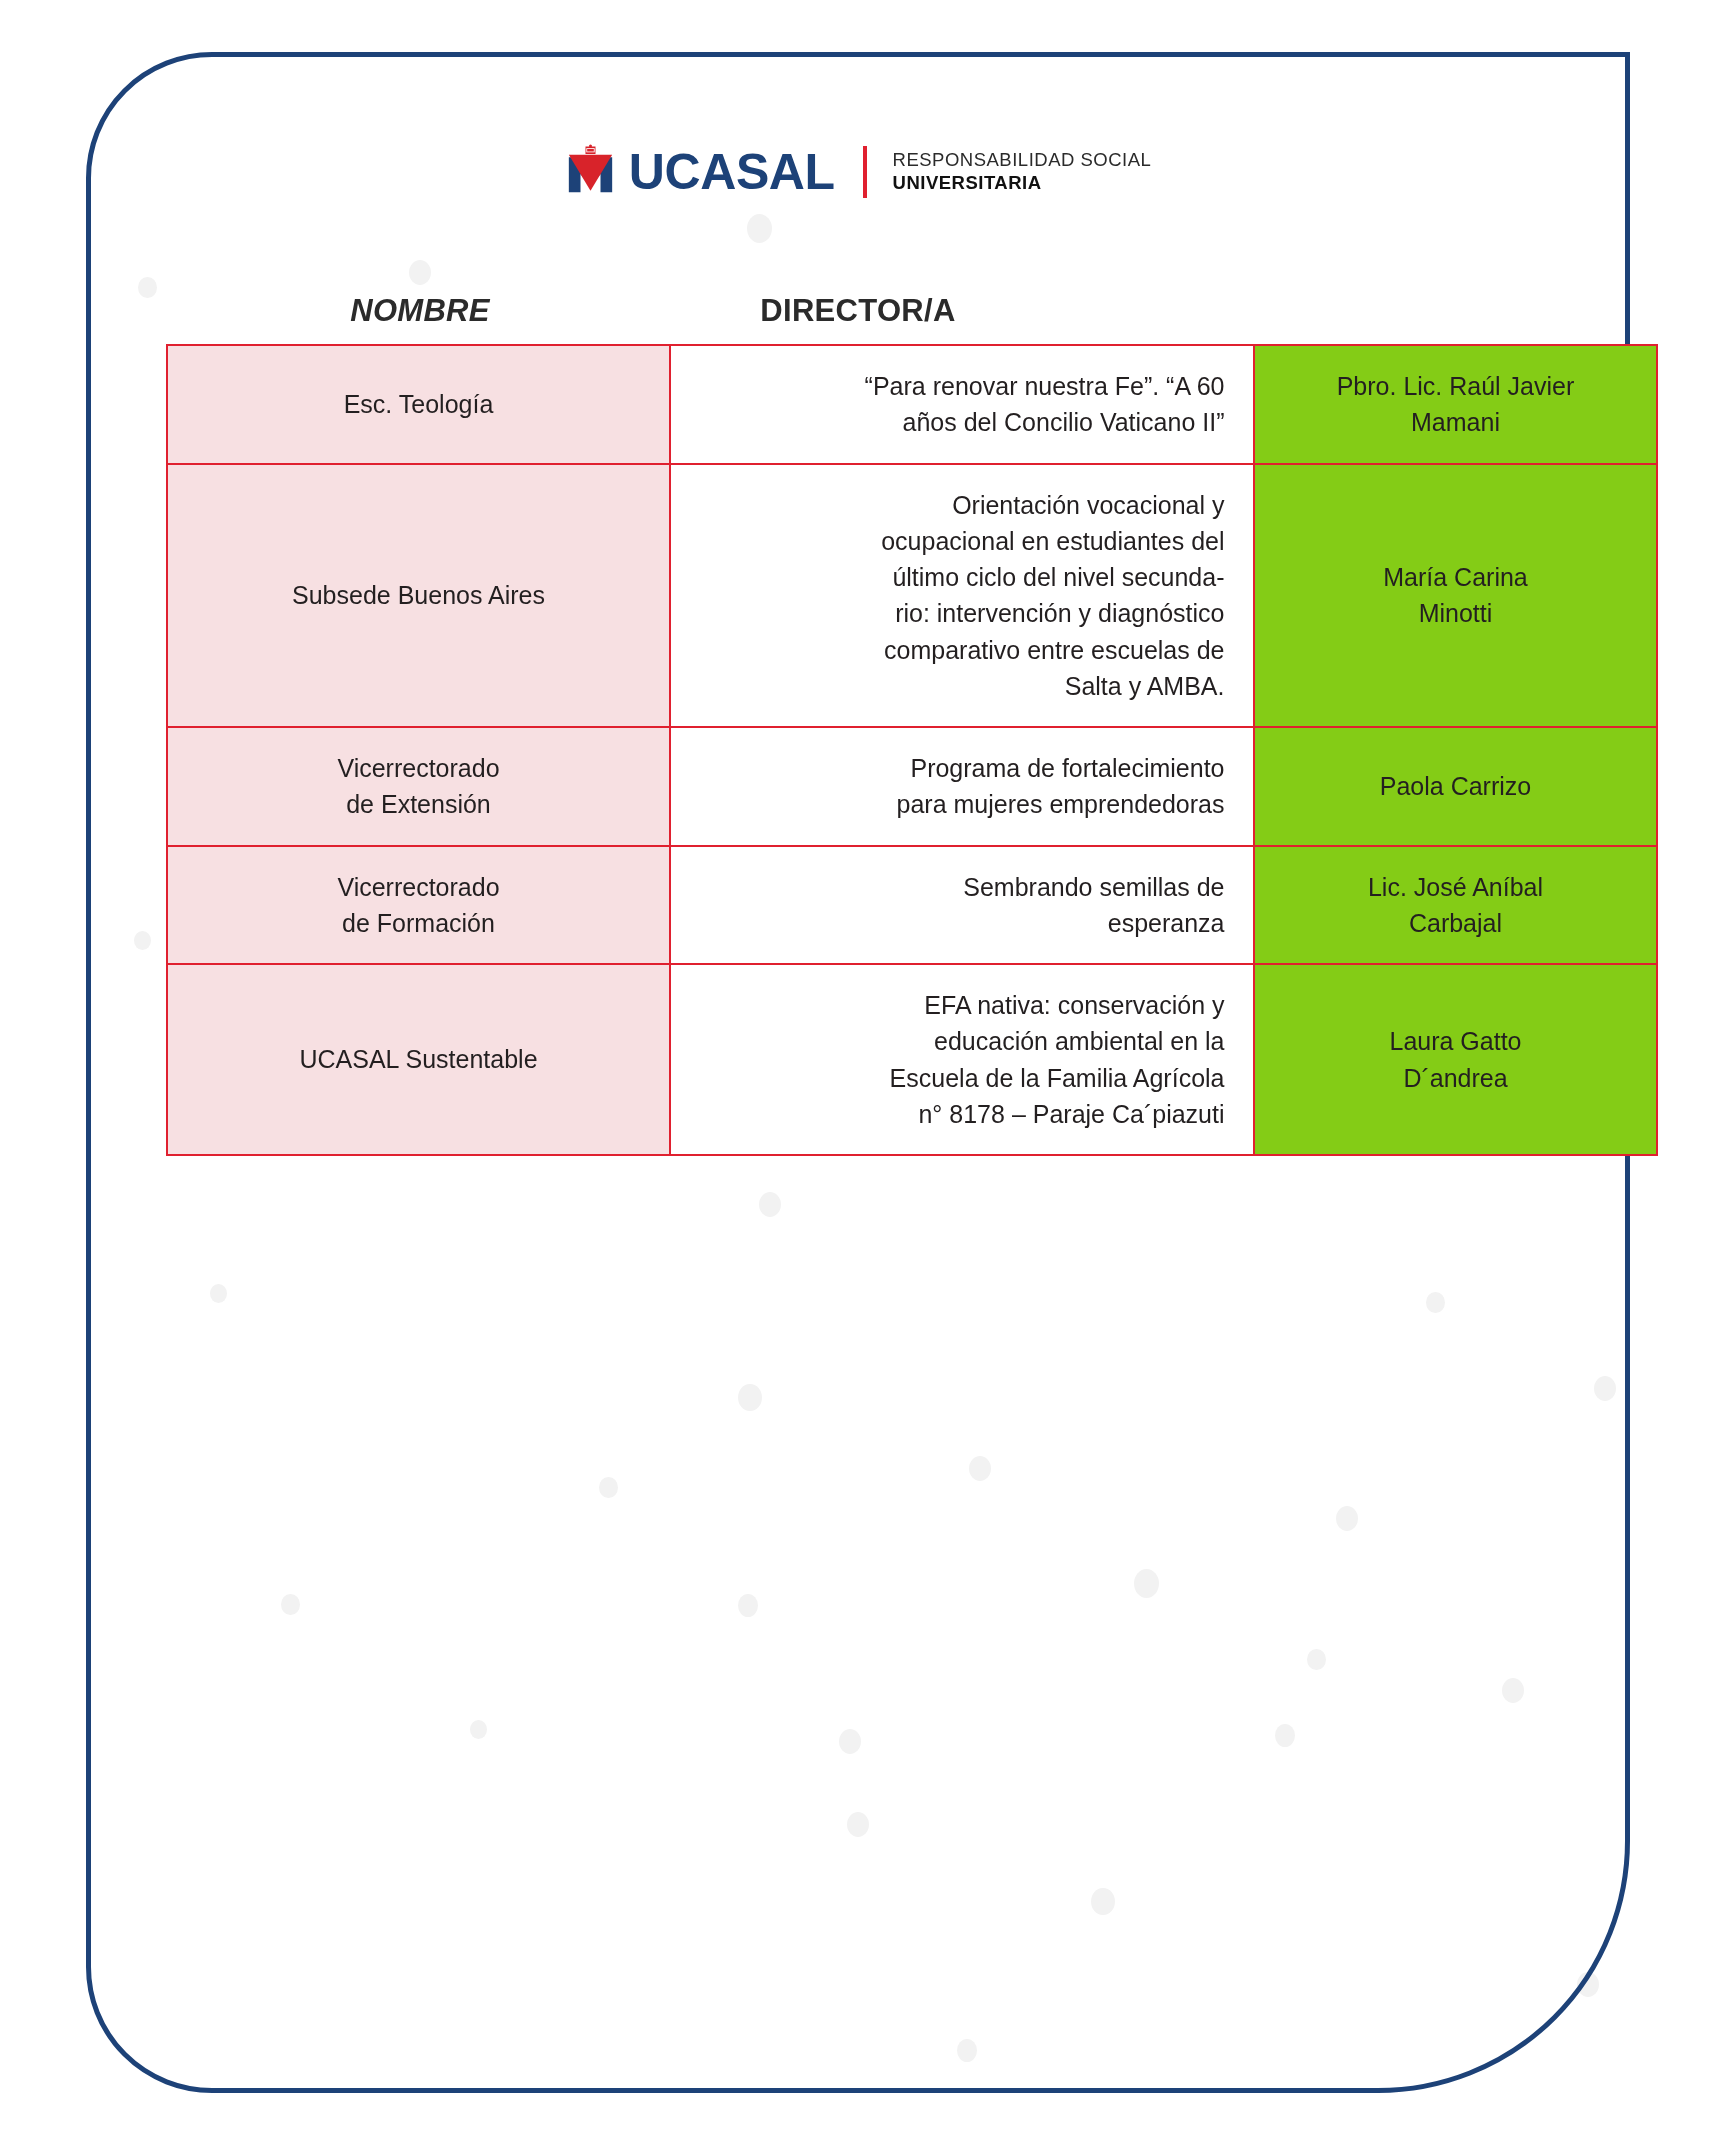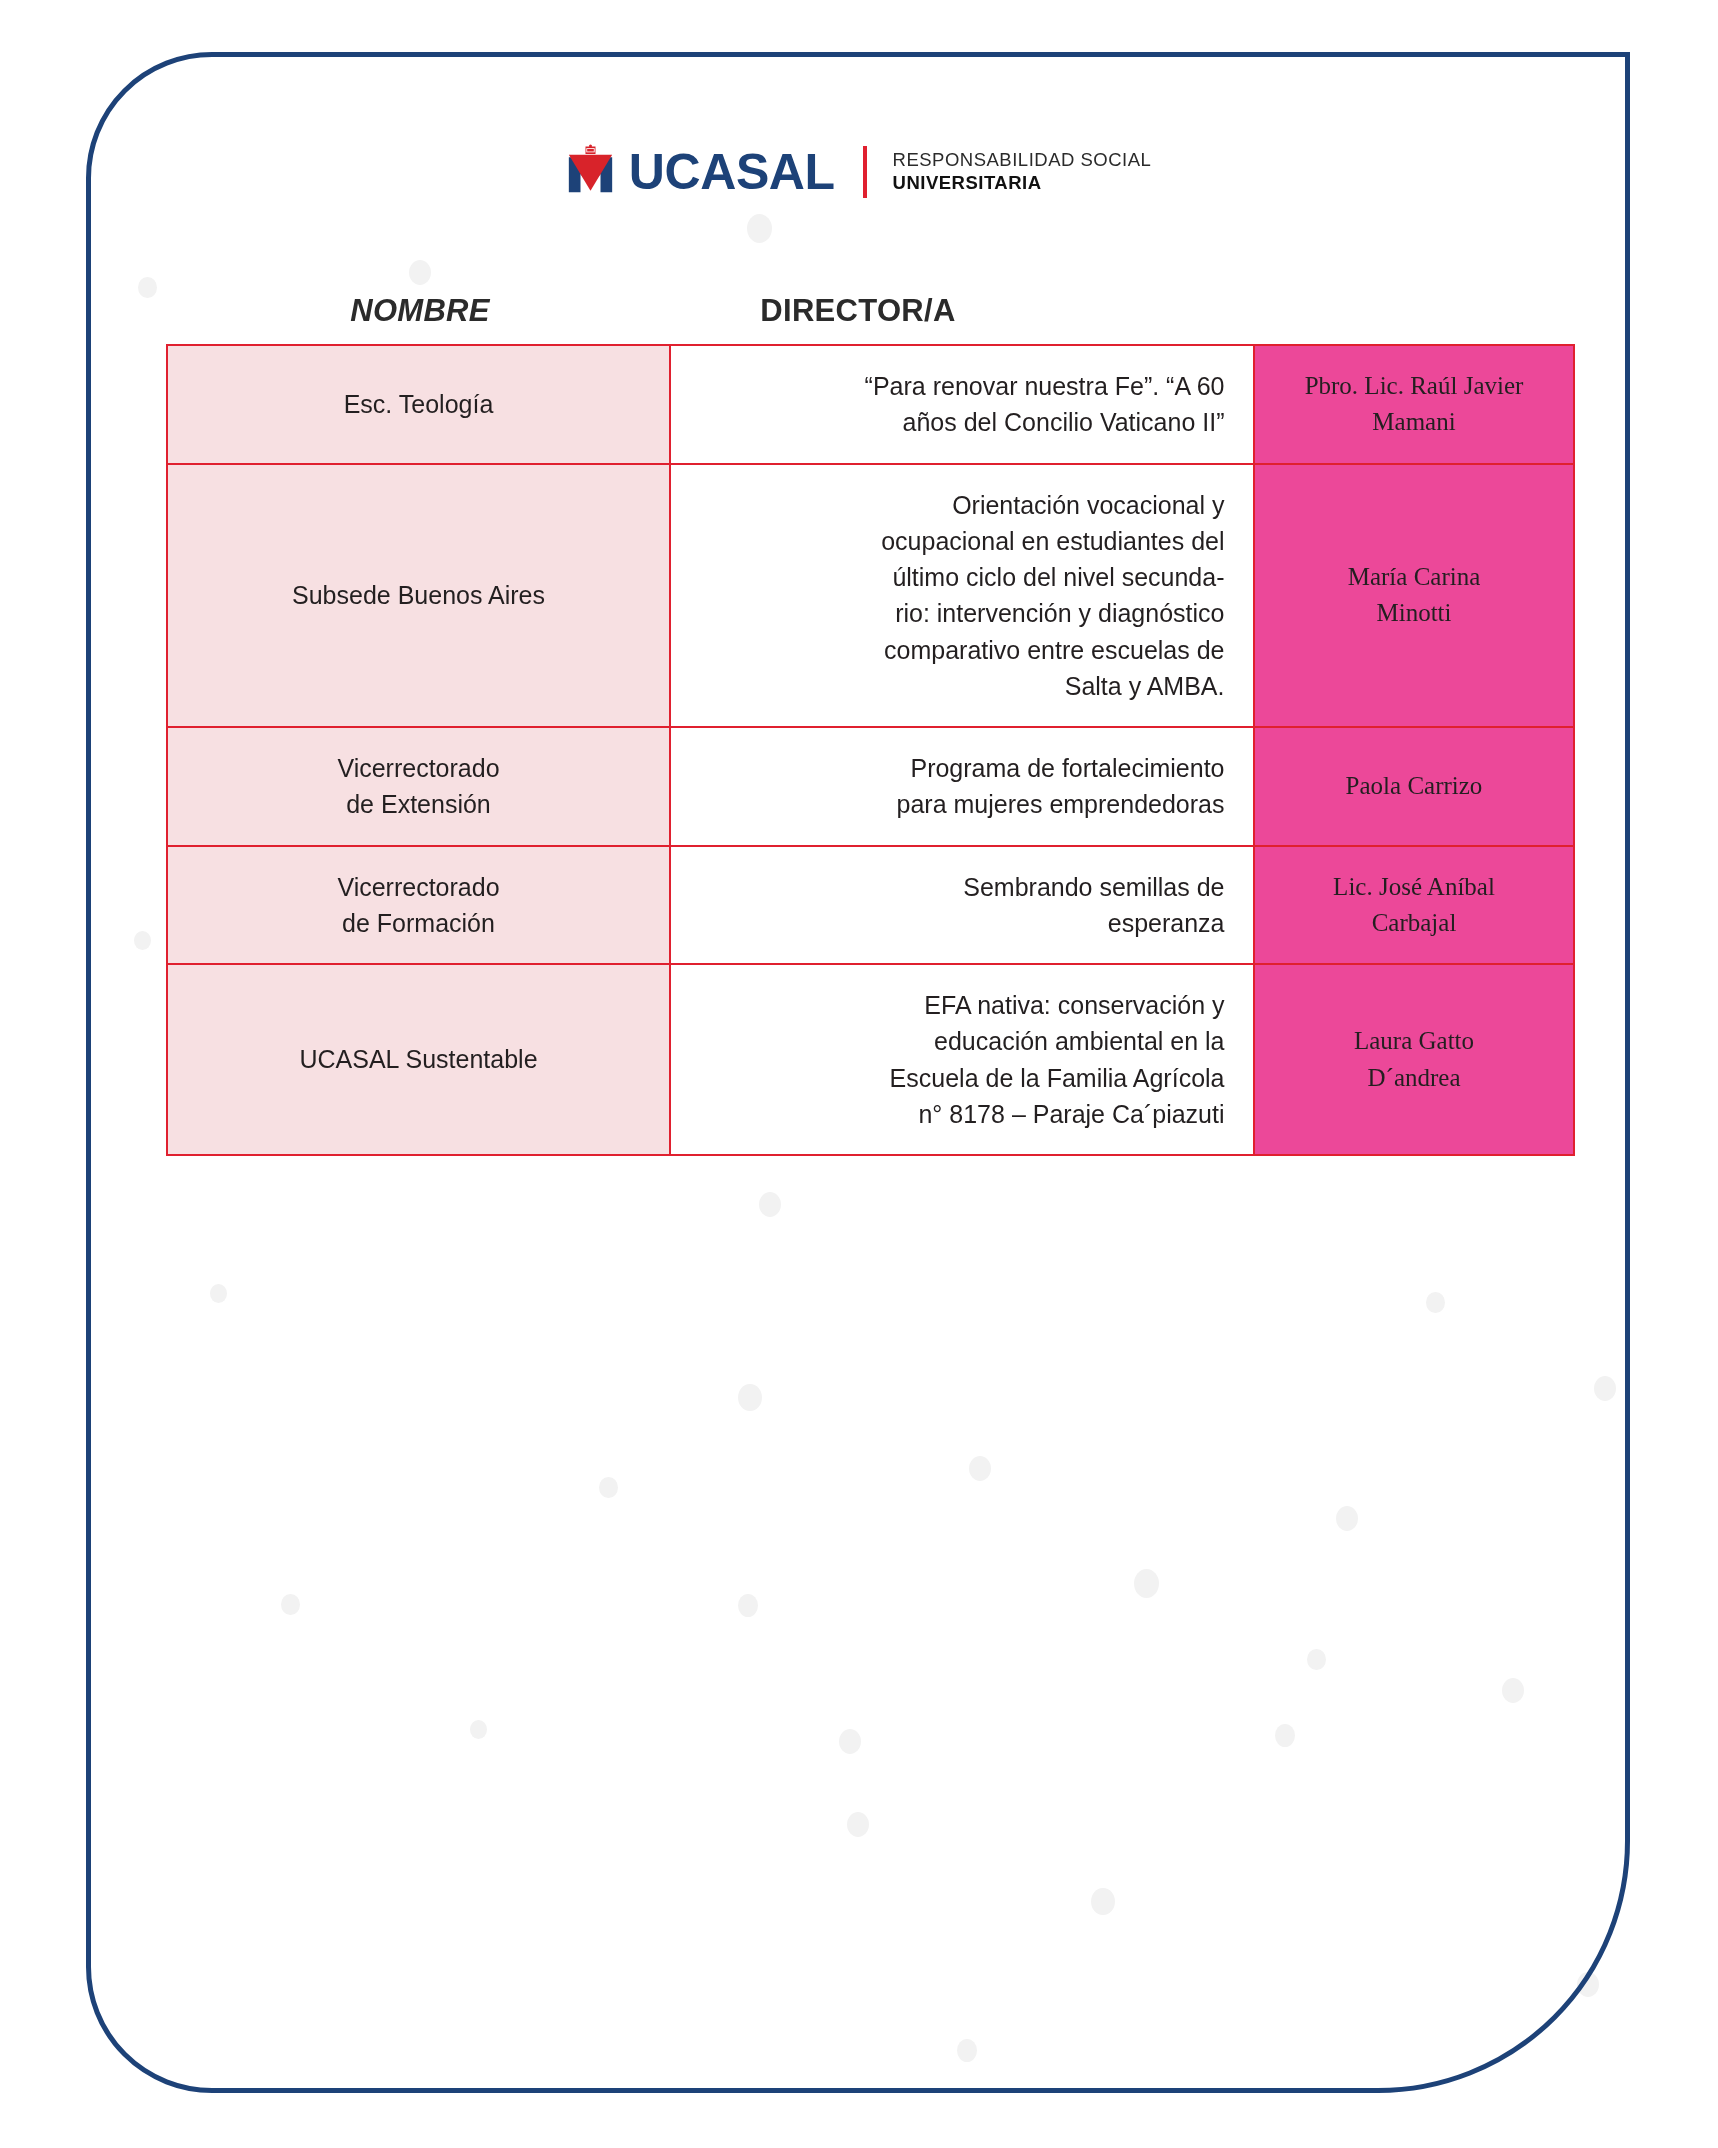--- a/index.html
+++ b/index.html
@@ -146,25 +146,24 @@
     padding: 22px 25px;
   }
   td.cell-nombre {
     width: 584px;
     background: #ffffff;
     text-align: right;
     padding: 22px 28.5px;
     margin-top: 12px;
   }
   td.cell-director {
-    width: 320px;
-    background: #ec4899;
+    width: 403px;
+    background: #84cc16;
     text-align: center;
     padding: 22px 20px;
-    font-family: Liberation Serif, serif;
   }
   .linebreaks { white-space: pre-line; }
 </style>
 </head>
 <body>
 
 <div id="page">
 
   <div id="dot-layer">
       <span class="bg-dot" style="left: 138px; top: 277px; width: 18.5px; height: 21px; background: rgb(242, 242, 242);"></span>

